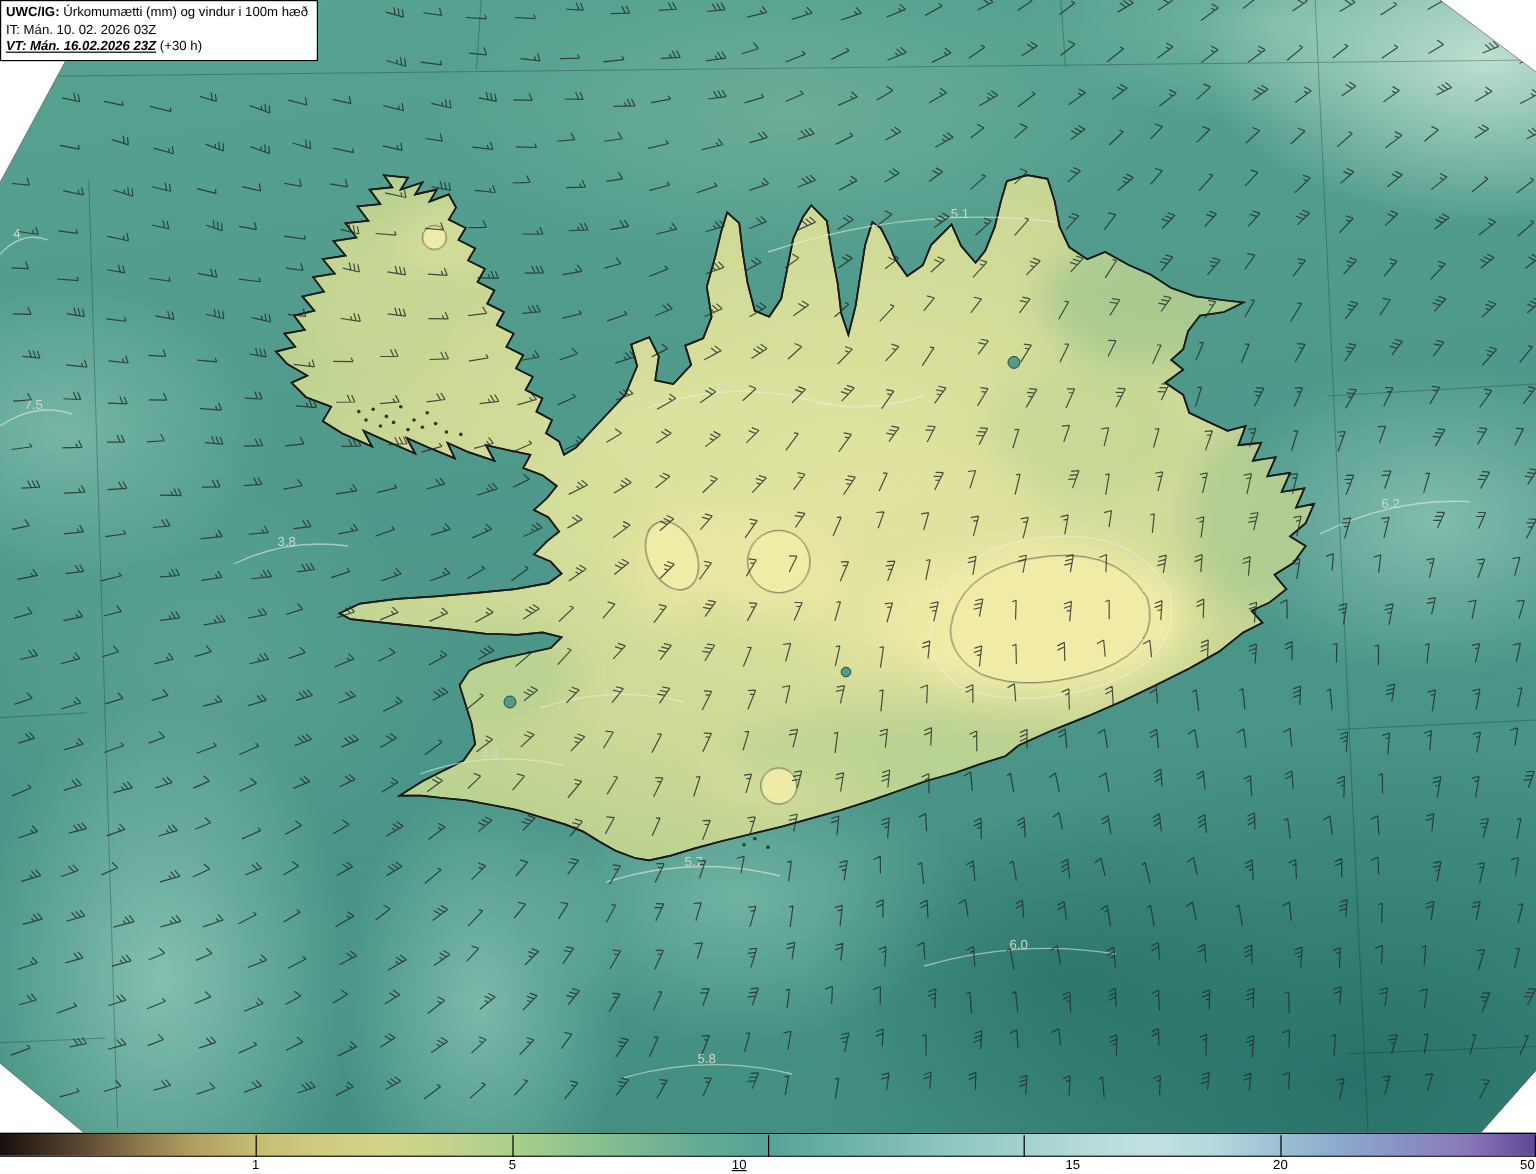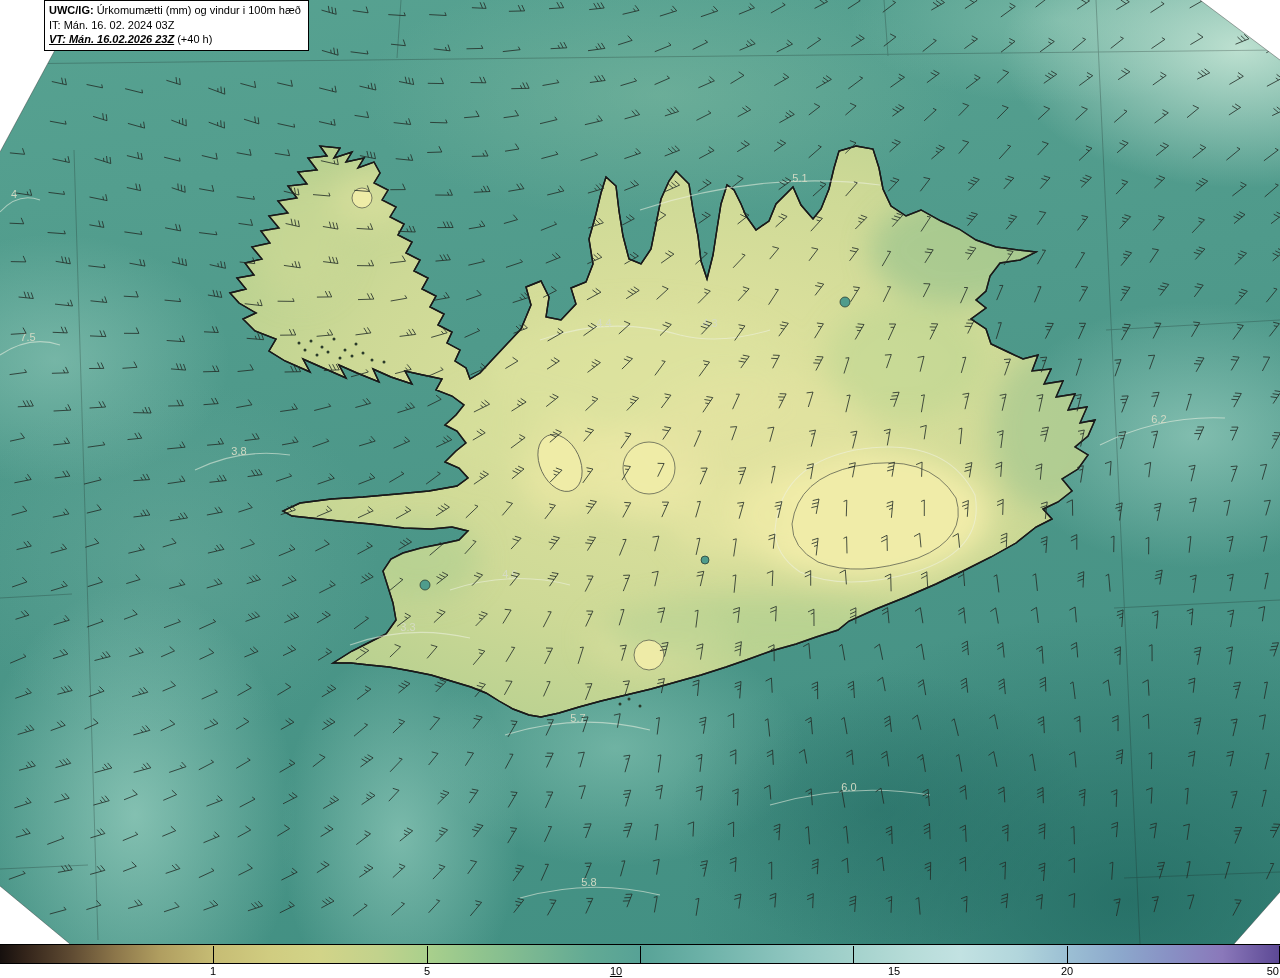--- a/index.html
+++ b/index.html
@@ -15,21 +15,21 @@
       radial-gradient(230px 330px at 135px 815px, rgba(172,222,206,.6), rgba(172,222,206,0) 70%),
       radial-gradient(170px 270px at 400px 835px, rgba(165,218,202,.55), rgba(165,218,202,0) 70%),
       radial-gradient(270px 170px at 615px 748px, rgba(152,210,192,.5), rgba(152,210,192,0) 70%),
       radial-gradient(430px 180px at 660px 95px, rgba(142,196,168,.4), rgba(142,196,168,0) 70%),
       radial-gradient(250px 180px at 55px 360px, rgba(155,208,192,.5), rgba(155,208,192,0) 70%),
       radial-gradient(300px 260px at 170px 560px, rgba(120,180,165,.35), rgba(120,180,165,0) 70%),
       linear-gradient(172deg, #57a291 0%, #4b9688 55%, #418f82 100%);
   }
   #overlay{position:absolute;top:0;left:0;}
   #title-box{position:absolute;top:0;left:0;background:#fff;border:1px solid #000;
-    padding:2px 7px 3px 4px;font-size:11px;line-height:1.32;z-index:10;white-space:nowrap;color:#000;margin-left:44px;}
+    padding:2px 7px 3px 4px;font-size:11px;line-height:1.32;z-index:10;white-space:nowrap;color:#000;}
   #title-box .b{font-weight:bold;}
   #title-box .bu{font-weight:bold;text-decoration:underline;font-style:italic;}
   #colorbar-wrap{position:absolute;top:944px;left:0;width:1280px;height:34px;background:#fff;}
   #cbar{position:absolute;top:0;left:0;width:1280px;height:20px;box-sizing:border-box;
     border-top:1px solid #000;border-bottom:1px solid #000;}
   .cbar-tick{position:absolute;width:1px;height:18px;background:#000;top:1px;}
   .cbar-label{position:absolute;top:21px;font-size:11px;color:#000;transform:translateX(-50%);}
 </style>
 </head>
 <body>
@@ -149,22 +149,22 @@
       <g stroke="#2a2a2a" stroke-width="0.8" opacity="0.5" fill="none">
         <path d="M0,152 L82,0"></path>
         <path d="M1200,0 L1280,60"></path>
         <path d="M0,886 L70,944"></path>
         <path d="M1234,944 L1280,892"></path>
       </g>
     </svg>
 
   <div id="title-box">
     <div><span class="b">UWC/IG:</span><span> Úrkomumætti (mm) og vindur i 100m hæð</span></div>
-    <div>IT: Mán. 16. 02. 2024 03Z</div>
-    <div><span class="bu">VT: Mán. 16.02.2026 23Z</span><span> (+40 h)</span></div>
+    <div>IT: Mán. 10. 02. 2026 03Z</div>
+    <div><span class="bu">VT: Mán. 16.02.2026 23Z</span><span> (+30 h)</span></div>
   </div>
 </div>
 
 <div id="colorbar-wrap">
   <div id="cbar" style="background: linear-gradient(90deg, rgb(22, 16, 14) 0%, rgb(51, 36, 26) 2%, rgb(94, 74, 50) 5.5%, rgb(140, 118, 74) 9%, rgb(176, 158, 96) 12.5%, rgb(198, 188, 116) 16.7%, rgb(208, 204, 128) 21%, rgb(210, 212, 136) 25%, rgb(194, 210, 140) 29.5%, rgb(170, 208, 140) 33.3%, rgb(144, 196, 142) 37.5%, rgb(120, 182, 146) 42%, rgb(98, 170, 148) 46%, rgb(87, 162, 150) 50%, rgb(106, 176, 166) 54.5%, rgb(126, 188, 180) 58.5%, rgb(146, 200, 194) 62.5%, rgb(164, 210, 204) 66.7%, rgb(182, 220, 216) 71%, rgb(194, 226, 226) 75%, rgb(178, 214, 220) 79.5%, rgb(156, 192, 212) 83.3%, rgb(140, 168, 204) 87.5%, rgb(136, 144, 196) 91.5%, rgb(138, 120, 186) 95.5%, rgb(92, 72, 148) 100%);">
       <div class="cbar-tick" style="left: 213px;"></div>
       <div class="cbar-tick" style="left: 427px;"></div>
       <div class="cbar-tick" style="left: 640px;"></div>
       <div class="cbar-tick" style="left: 853px;"></div>
       <div class="cbar-tick" style="left: 1067px;"></div>

